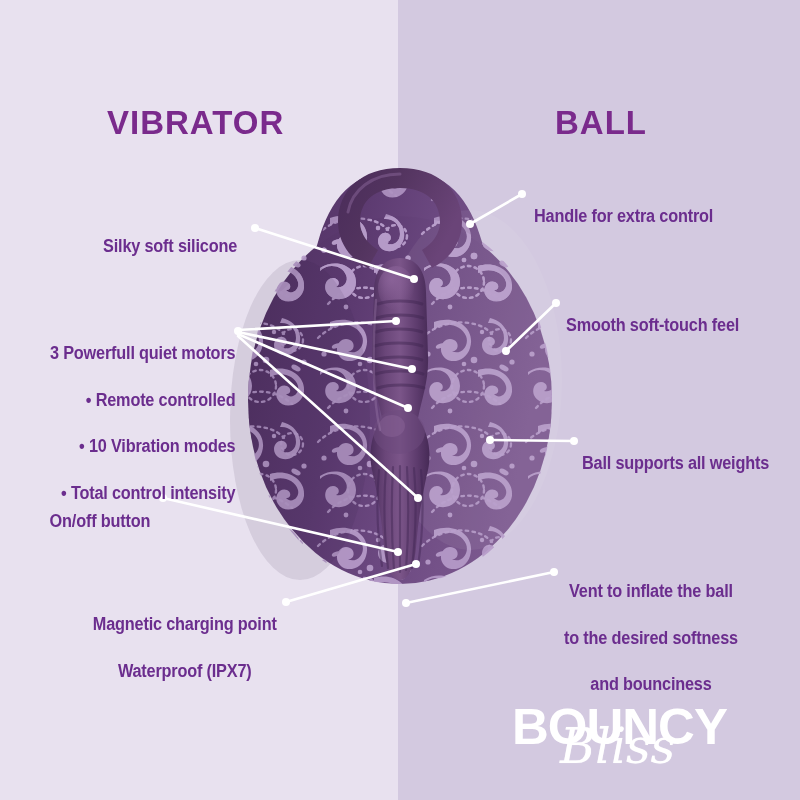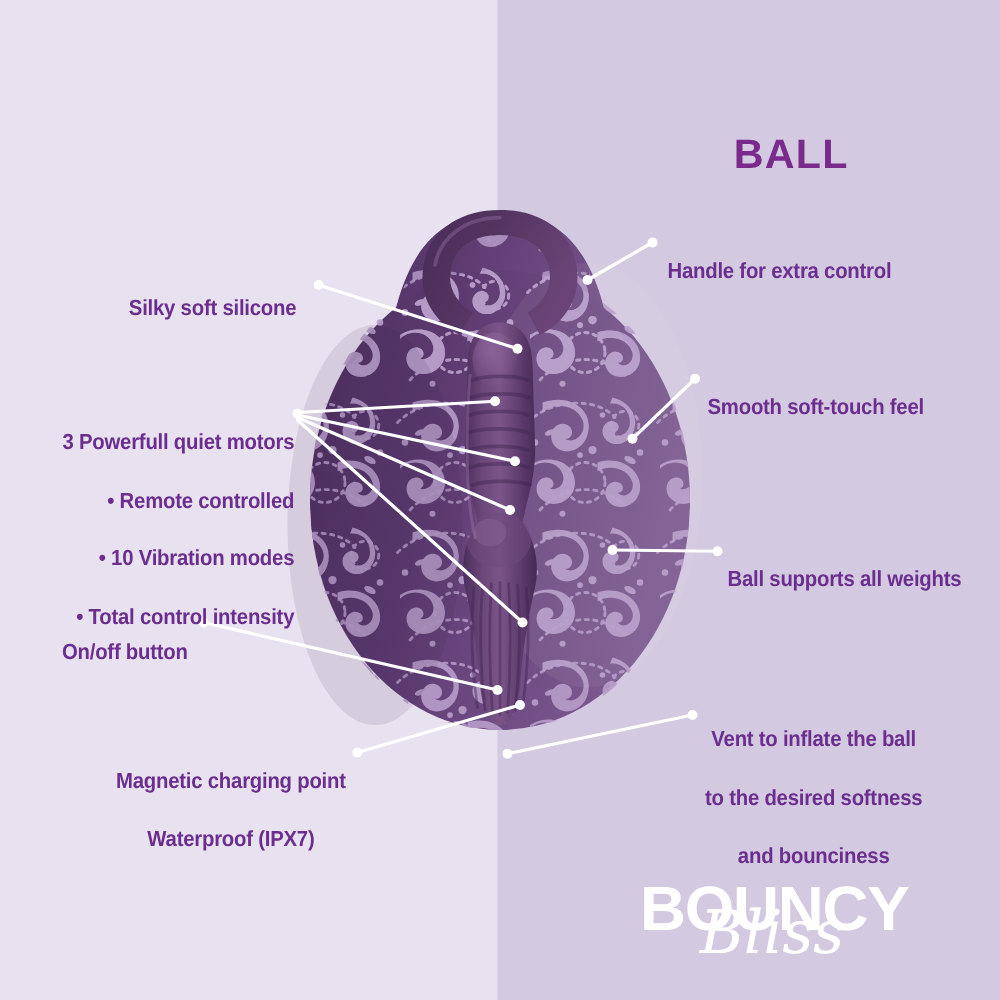--- a/index.html
+++ b/index.html
@@ -28,21 +28,21 @@
   .title{
     position:absolute;
     font-weight:bold;
     letter-spacing:1px;
     color:#7a2a8c;
     font-size:33px;
     line-height:1;
     white-space:nowrap;
   }
   #title-vibrator{left:107px;top:106px;}
-  #title-ball{left:555px;top:106px;margin-left:32px;}
+  #title-ball{left:555px;top:106px;}
 
   
   .label{
     position:absolute;
     color:#6b2d8e;
     font-weight:bold;
     font-size:17.5px;
     line-height:1.33;
     letter-spacing:-0.2px;
     white-space:pre-line;
@@ -270,20 +270,21 @@
         <circle cx="470" cy="224" r="4"></circle>
       <circle cx="556" cy="303" r="4"></circle>
         <circle cx="506" cy="351" r="4"></circle>
       <circle cx="574" cy="441" r="4"></circle>
         <circle cx="490" cy="440" r="4"></circle>
       <circle cx="554" cy="572" r="4"></circle>
         <circle cx="406" cy="603" r="4"></circle>
     </g>
   </svg>
 
+  <div class="title" id="title-vibrator">VIBRATOR</div>
   <div class="title" id="title-ball">BALL</div>
 
   <div class="label lft" style="right:563px;top:212px;">
     <span class="lst">Silky soft silicone</span>
   </div>
 
   <div class="label lft" style="right:565px;top:319px;">
     <span class="lst">3 Powerfull quiet motors</span>
     <span class="bul">• Remote controlled</span>
     <span class="bul">• 10 Vibration modes</span>

